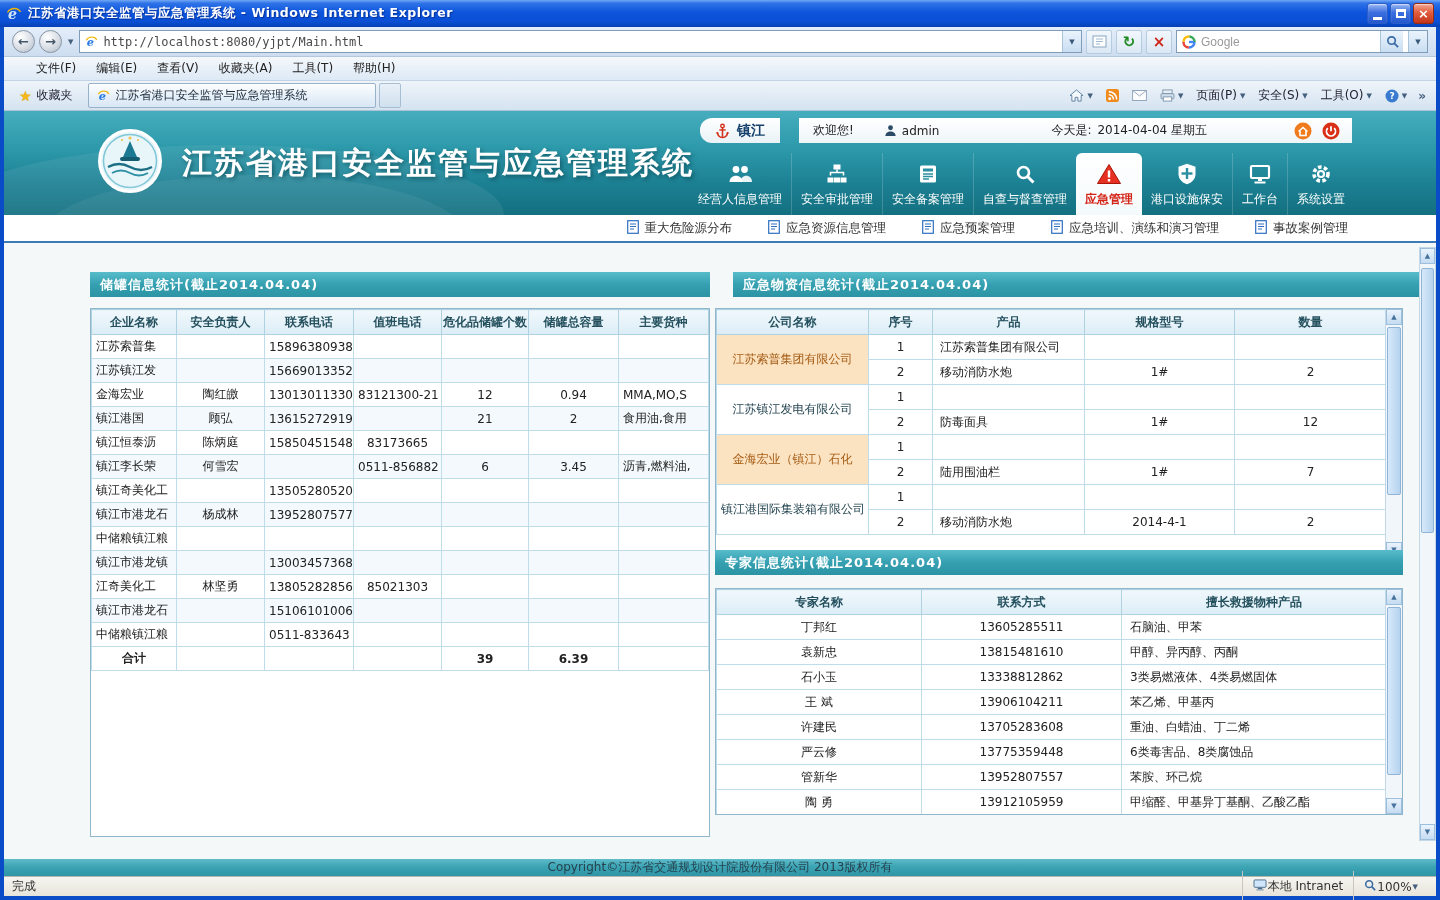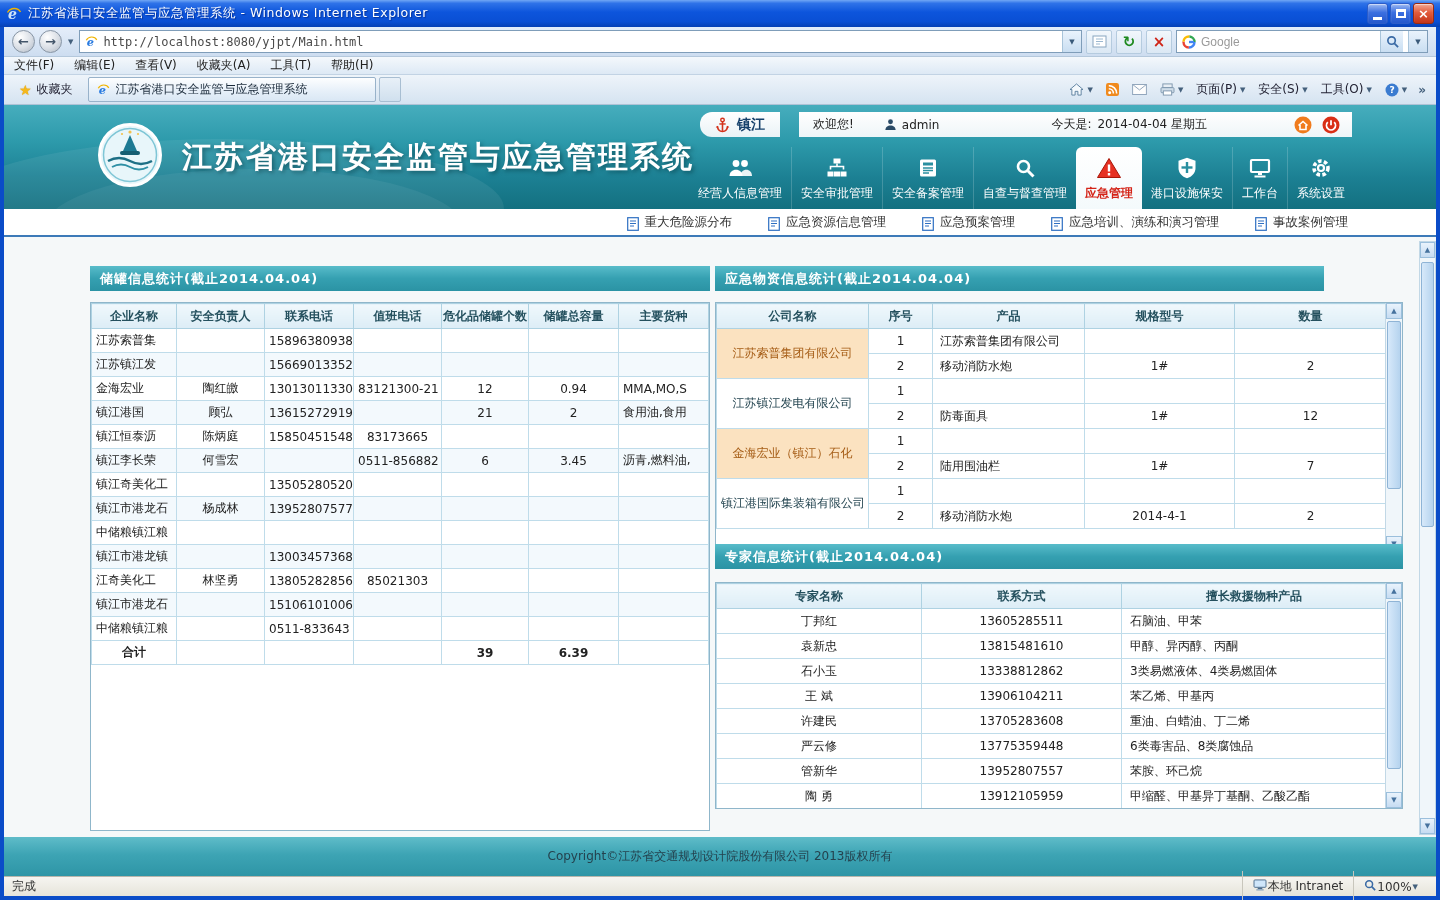--- a/index.html
+++ b/index.html
@@ -2,21 +2,21 @@
 <html><head>
 <meta charset="utf-8">
 <style>
   *{margin:0;padding:0;box-sizing:border-box}
   html,body{width:1440px;height:900px;overflow:hidden}
   body{font-family:"DejaVu Sans","Liberation Sans",sans-serif;font-size:12px;color:#222}
   .screen{position:relative;width:1440px;height:900px;background:#0a4cc8}
   
   .titlebar{height:27px;display:flex;align-items:center;gap:6px;padding:0 6px;
     background:linear-gradient(180deg,#71a7f5 0%,#2f73e8 12%,#0d55dc 45%,#0a4fd4 80%,#0640b4 100%)}
-  .tb-title{flex:1;color:#fff;font-weight:normal;font-size:12.5px;letter-spacing:.5px;text-shadow:1px 1px 1px #05329a;
+  .tb-title{flex:1;color:#fff;font-weight:bold;font-size:12.5px;letter-spacing:.5px;text-shadow:1px 1px 1px #05329a;
     white-space:nowrap;overflow:hidden}
   .winbtns{display:flex;gap:2px}
   .winbtn{width:21px;height:21px;border-radius:3px;border:1px solid #2c5cc8;display:flex;align-items:center;justify-content:center;
     color:#fff;font-size:13px;font-weight:bold;background:linear-gradient(180deg,#9db9f2,#3b6fe0 45%,#2558cc);
     box-shadow:inset 0 1px 1px rgba(255,255,255,.55)}
   .winbtn.close{background:linear-gradient(180deg,#f3a894,#e25b3c 45%,#c23419);border-color:#992a12}
   .glyph-min{width:9px;height:3px;background:#fff;margin-top:9px}
   .glyph-max{width:10px;height:9px;border:2px solid #fff;border-top:3px solid #fff}
   
   .frame{position:absolute;left:4px;right:4px;top:27px;bottom:4px;background:#fff;display:flex;flex-direction:column}
@@ -34,21 +34,21 @@
   .tool-btn{width:26px;height:24px;display:flex;align-items:center;justify-content:center;border:1px solid #b5cbdf;
     border-radius:2px;background:linear-gradient(180deg,#f2f7fc,#dbe8f4)}
   .tool-btn.refresh{color:#1f8a1f;font-size:15px;font-weight:bold}
   .tool-btn.stop{color:#cf2518;font-size:15px;font-weight:bold}
   .search-box{width:252px;height:23px;background:#fff;border:1px solid #7f9db9;display:flex;align-items:center;padding-left:5px;gap:5px}
   .search-input{flex:1;min-width:0;border:none;outline:none;background:transparent;font-size:12px;color:#555}
   .search-input::placeholder{color:#9a9a9a}
   .search-mag{width:23px;height:21px;background:linear-gradient(180deg,#eaf3fc,#c9def2);border-left:1px solid #a8c4da;
     display:flex;align-items:center;justify-content:center}
   
-  .menubar{height:18px;display:flex;align-items:center;padding:0 0;
+  .menubar{height:24px;display:flex;align-items:center;padding:0 22px;
     background:linear-gradient(180deg,#f4f8fc,#dde9f5);border-bottom:1px solid #c2d3e4}
   .menu-item{padding:3px 10px;color:#222}
   
   .favbar{height:30px;display:flex;align-items:center;padding:0 6px;
     background:linear-gradient(180deg,#eef4fa,#d5e3f1);border-bottom:1px solid #aec2d6}
   .fav-btn{display:flex;align-items:center;gap:5px;padding:3px 9px;color:#223}
   .star{color:#f5b81c;font-size:14px;text-shadow:0 0 1px #c8900a}
   .tab{width:288px;height:25px;display:flex;align-items:center;gap:6px;padding:0 8px;margin-left:6px;
     background:linear-gradient(180deg,#fdfeff,#e7f0f9 55%,#d9e7f4);border:1px solid #98b2ca;border-radius:2px}
   .tab-title{color:#1a2a3a;white-space:nowrap;overflow:hidden;text-overflow:ellipsis}
@@ -83,28 +83,28 @@
   .nav-item{display:flex;flex-direction:column;align-items:center;padding:9px 9px 0;color:#fff}
   .nav-item + .nav-item{border-left:1px solid rgba(255,255,255,.18)}
   .nav-icon{line-height:0;height:24px}
   .nav-label{font-size:12px;margin-top:5px;white-space:nowrap}
   .nav-item.active{background:linear-gradient(180deg,#ffffff,#f4fafc);border-radius:6px 6px 0 0;border-left:none}
   .nav-item.active + .nav-item{border-left:none}
   .nav-item.active .nav-label{color:#d42418;font-weight:bold}
   
   .subnav{height:28px;background:#fff;border-bottom:2px solid #3d7ab8;display:flex;align-items:center;
     justify-content:flex-end;gap:36px;padding-right:88px}
-  .subnav-item{display:flex;align-items:flex-end;gap:6px;font-size:12.5px;color:#333;white-space:nowrap}
+  .subnav-item{display:flex;align-items:flex-start;gap:6px;font-size:12.5px;color:#333;white-space:nowrap}
   .subnav-icon{line-height:0}
   
   .content{flex:1;position:relative;background:#f5f8f9}
   .panel-header{position:absolute;height:25px;line-height:25px;padding-left:10px;color:#fff;font-weight:bold;
     font-size:13px;letter-spacing:1px;background:linear-gradient(180deg,#58bcca 0%,#35a0b1 50%,#2b93a4 100%)}
   #tank-header{left:86px;top:29px;width:620px}
-  #supplies-header{left:711px;top:29px;width:609px}
+  #supplies-header{left:729px;top:29px;width:688px}
   #experts-header{left:711px;top:307px;width:688px}
   .panel-body{position:absolute;background:#fff;border:1px solid #8fb6ca;overflow:hidden}
   #tank-body{left:86px;top:65px;width:620px;height:529px}
   #supplies-body{left:711px;top:65px;width:688px;height:251px}
   #experts-body{left:711px;top:345px;width:688px;height:227px}
   table.grid{border-collapse:collapse;table-layout:fixed;font-size:12px}
   .grid th{height:25px;background:linear-gradient(180deg,#f0f8fc,#dcedf6);border:1px solid #aed2e2;
     font-weight:bold;color:#24505e;padding:1px 0;white-space:nowrap;overflow:hidden}
   .grid td{height:24px;border:1px solid #bfdcea;color:#222;padding:1px 4px;text-align:center;
     white-space:nowrap;overflow:hidden}
@@ -137,21 +137,21 @@
   .inner-scroll{position:absolute;top:0;right:0;bottom:0;width:17px;background:#f0f6fa;border-left:1px solid #c2d8e6}
   .is-btn{position:absolute;left:0;right:0;height:16px;display:flex;align-items:center;justify-content:center;
     background:linear-gradient(180deg,#e9f3fc,#c6dcf2);border:1px solid #9bbfdc;color:#46729e;font-size:7px}
   .is-up{top:0}.is-down{bottom:0}
   .is-thumb{position:absolute;left:1px;right:1px;background:linear-gradient(90deg,#d7e9fa,#b5d3ee);
     border:1px solid #8fb4d6;border-radius:2px}
   #supplies-thumb,#experts-thumb{top:18px;height:168px}
   .v-scroll{position:absolute;top:4px;right:0;width:17px;height:594px;background:#f0f6fa;border:1px solid #c2d8e6}
   #page-thumb{top:20px;height:265px}
   
-  .sitefooter{height:39px;display:flex;align-items:center;justify-content:center;font-size:12px;color:#24424e;
+  .sitefooter{height:17px;display:flex;align-items:center;justify-content:center;font-size:12px;color:#24424e;
     background:linear-gradient(180deg,#5fbcc9 0%,#3da4b4 45%,#2e95a6 100%)}
   .statusbar{height:20px;display:flex;align-items:center;padding:0 8px;font-size:12px;color:#333;
     background:linear-gradient(180deg,#f6f5f1,#e6e4da);border-top:1px solid #b8b6ac}
   .sb-left{flex:1}
   .sb-cell{display:flex;align-items:center;gap:1px;padding:16px 10px;height:16px;border-left:1px solid #c8c6bc;line-height:0}
   .sb-cell span{line-height:normal}
 </style>
 </head>
 <body>
 

